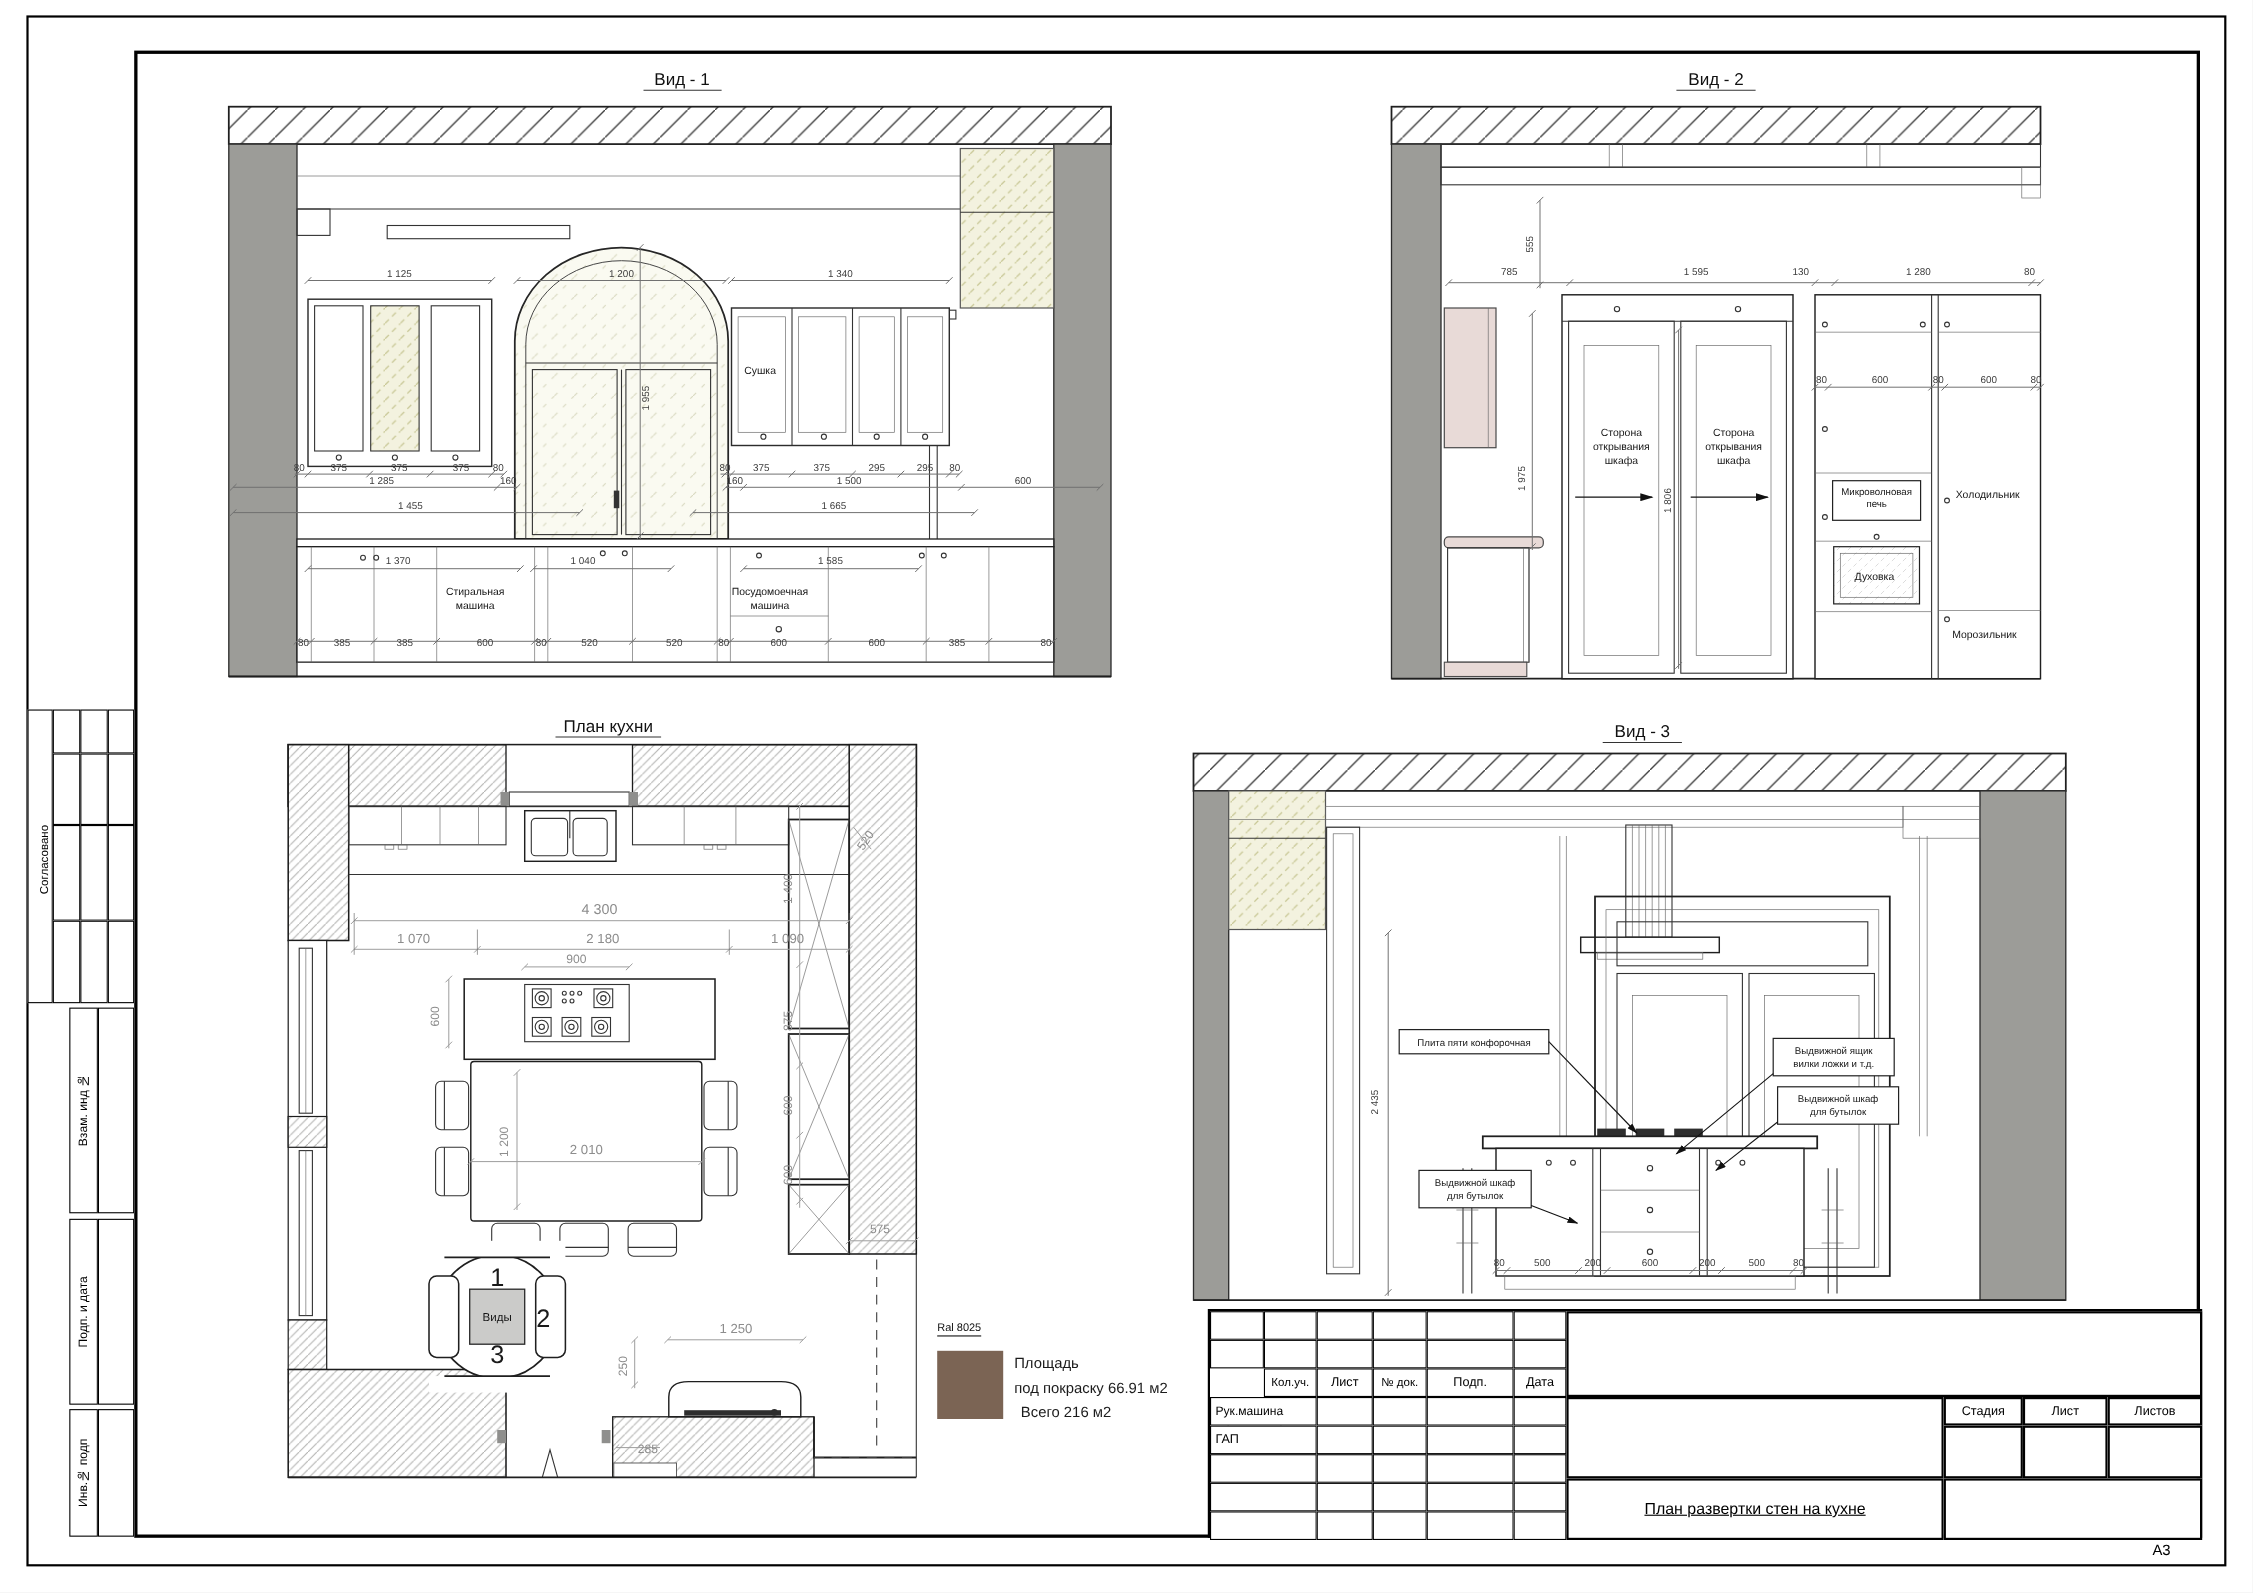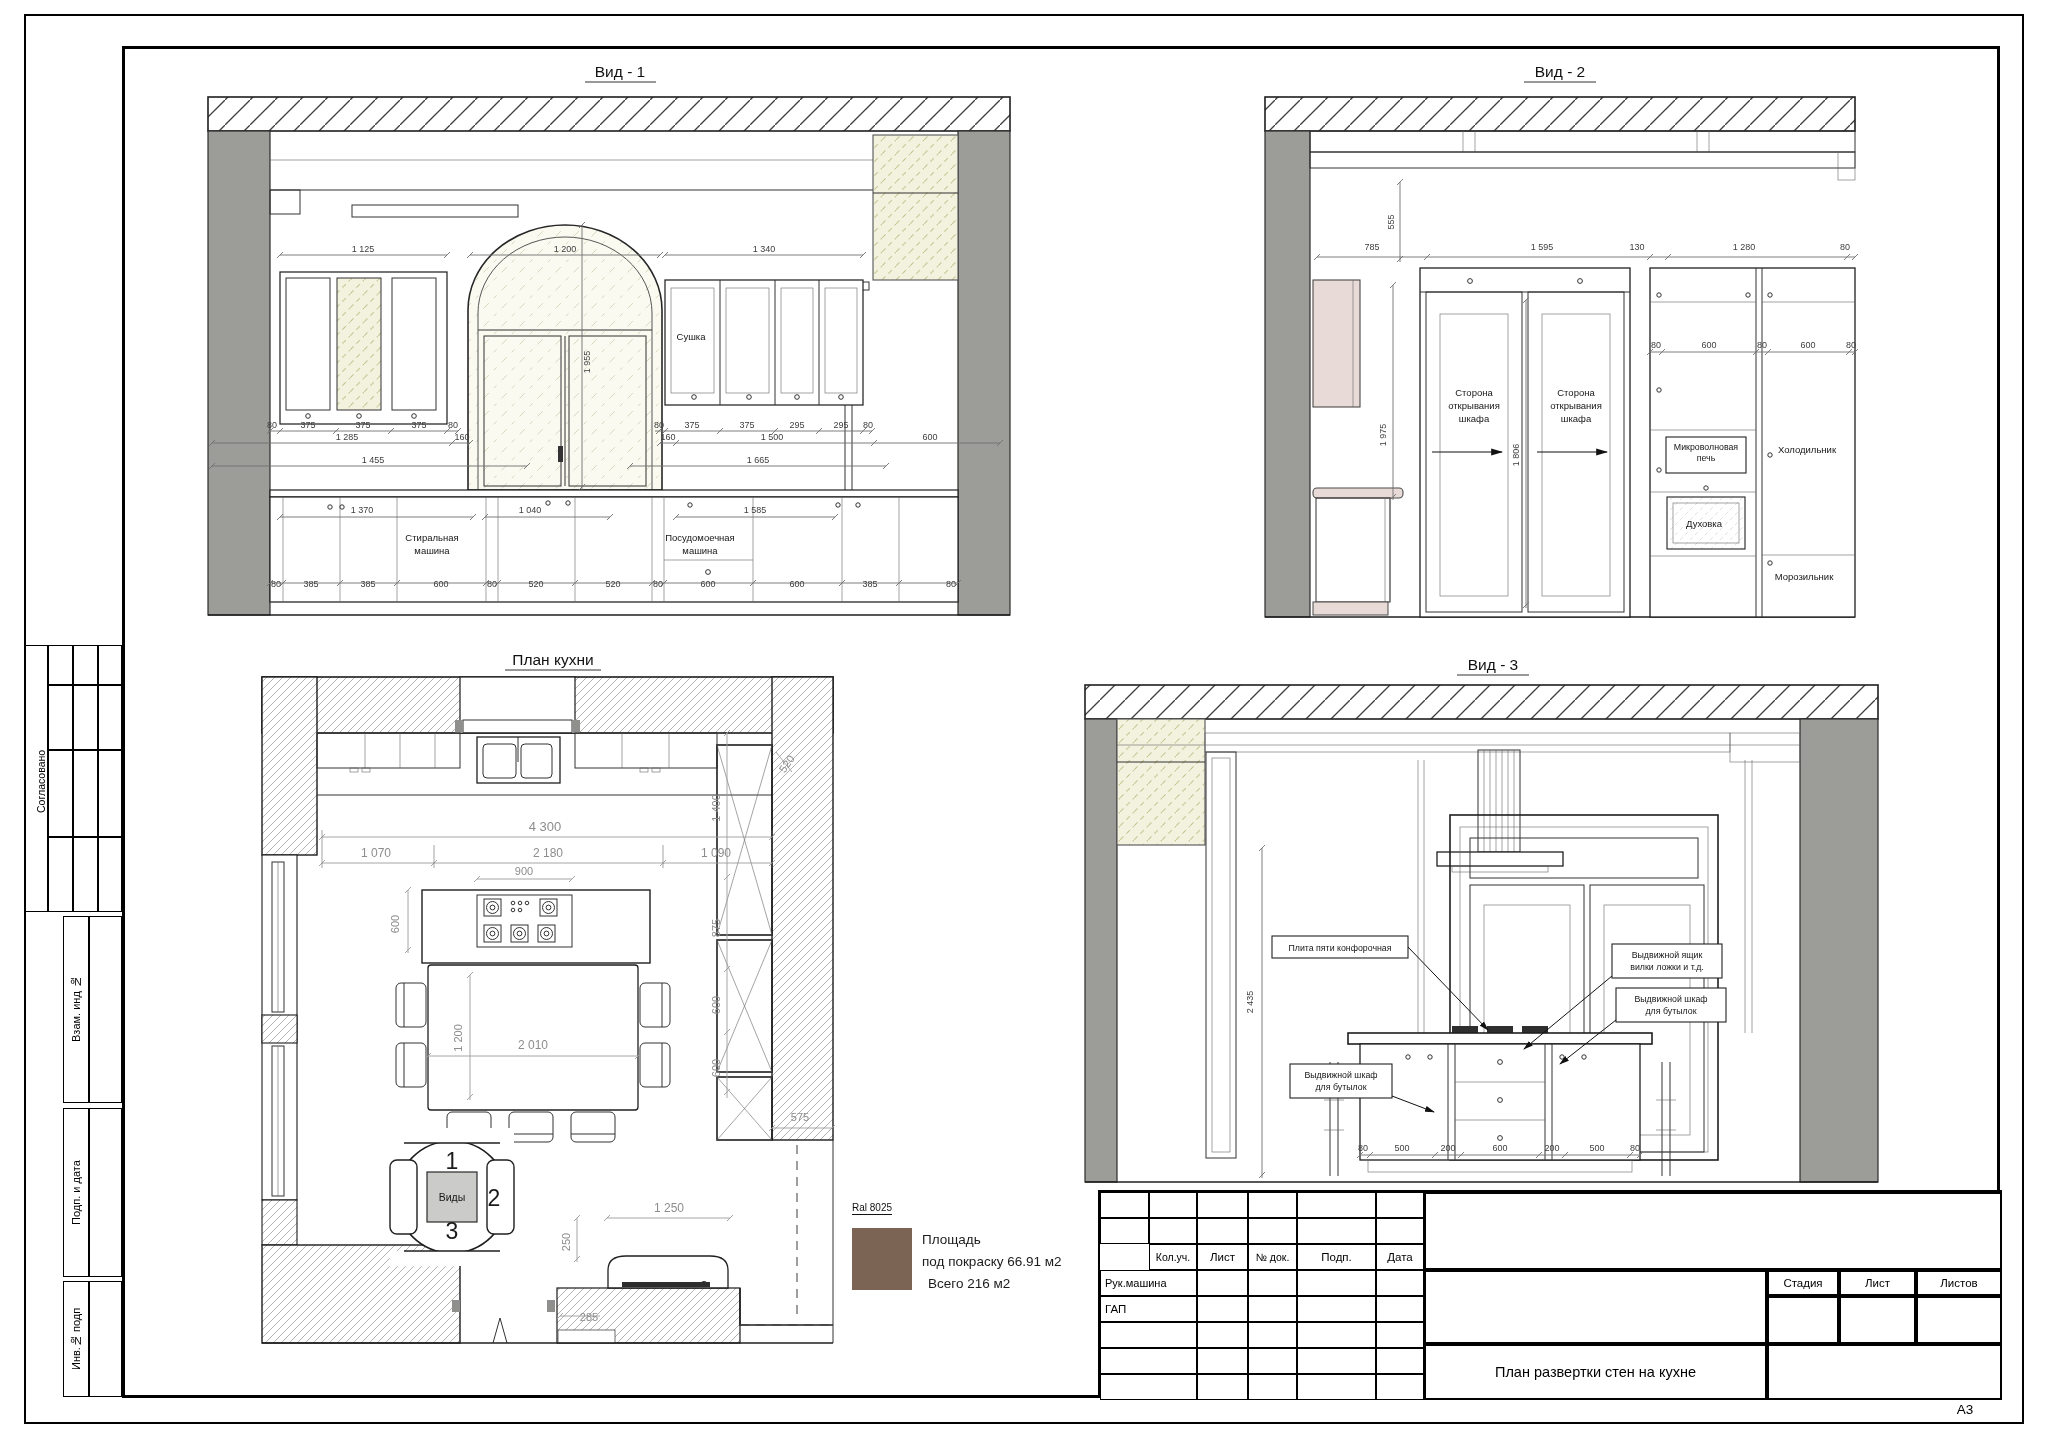--- a/index.html
+++ b/index.html
@@ -645,20 +645,20 @@
       </div>
     <div class="c" style="left:739px;top:78px;width:77px;height:26px;border-width:2px;">
         <span>Лист</span>
       </div>
     <div class="c" style="left:816px;top:78px;width:86px;height:26px;border-width:2px;">
         <span>Листов</span>
       </div>
     <div class="c" style="left:667px;top:104px;width:72px;height:48px;border-width:2px;"></div>
     <div class="c" style="left:739px;top:104px;width:77px;height:48px;border-width:2px;"></div>
     <div class="c" style="left:816px;top:104px;width:86px;height:48px;border-width:2px;"></div>
-    <div class="c doctitle" style="left:324px;top:152px;width:343px;height:56px;border-width:2px;">
+    <div class="c doctitle" style="left:324px;top:152px;width:343px;height:56px;border-width:2px;text-decoration:underline;">
       <span>План развертки  стен на кухне</span>
     </div>
     <div class="c" style="left:667px;top:152px;width:235px;height:56px;border-width:2px;"></div>
   </div>
 
   <div class="fmt" style="left:1930px;top:1402px;width:70px;">А3</div>
 </div>
 
 </body></html>

